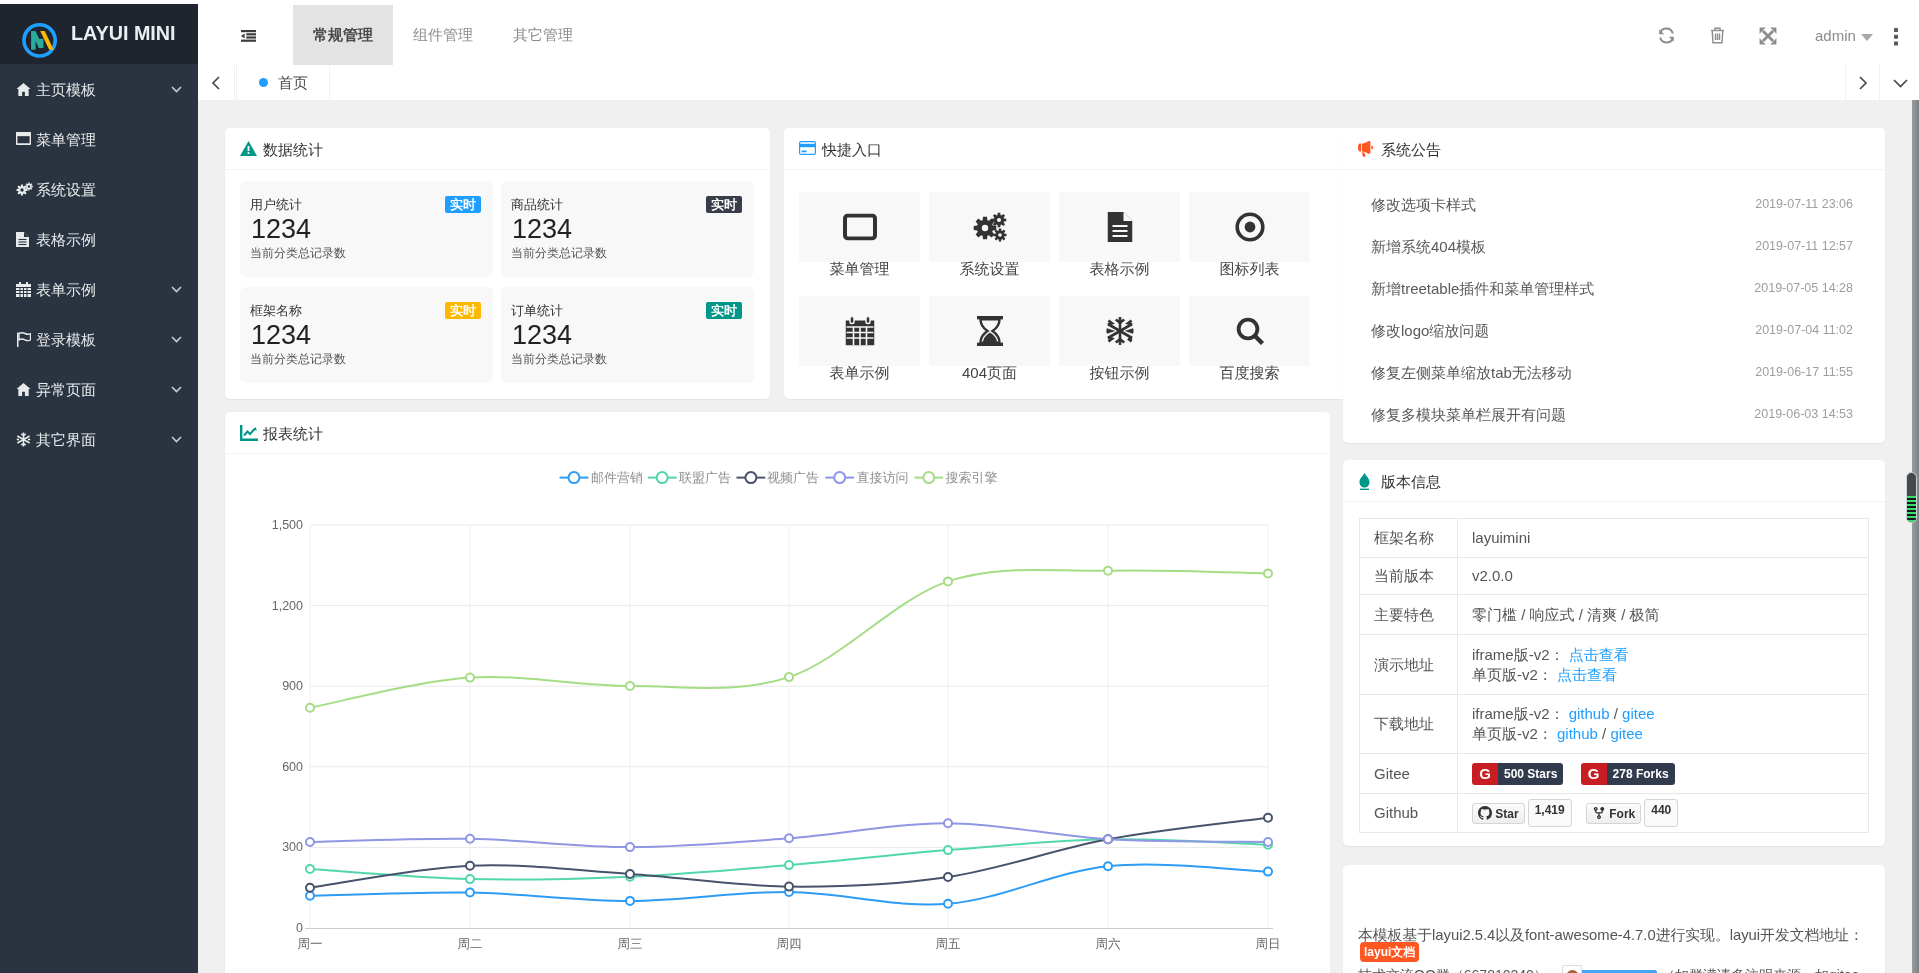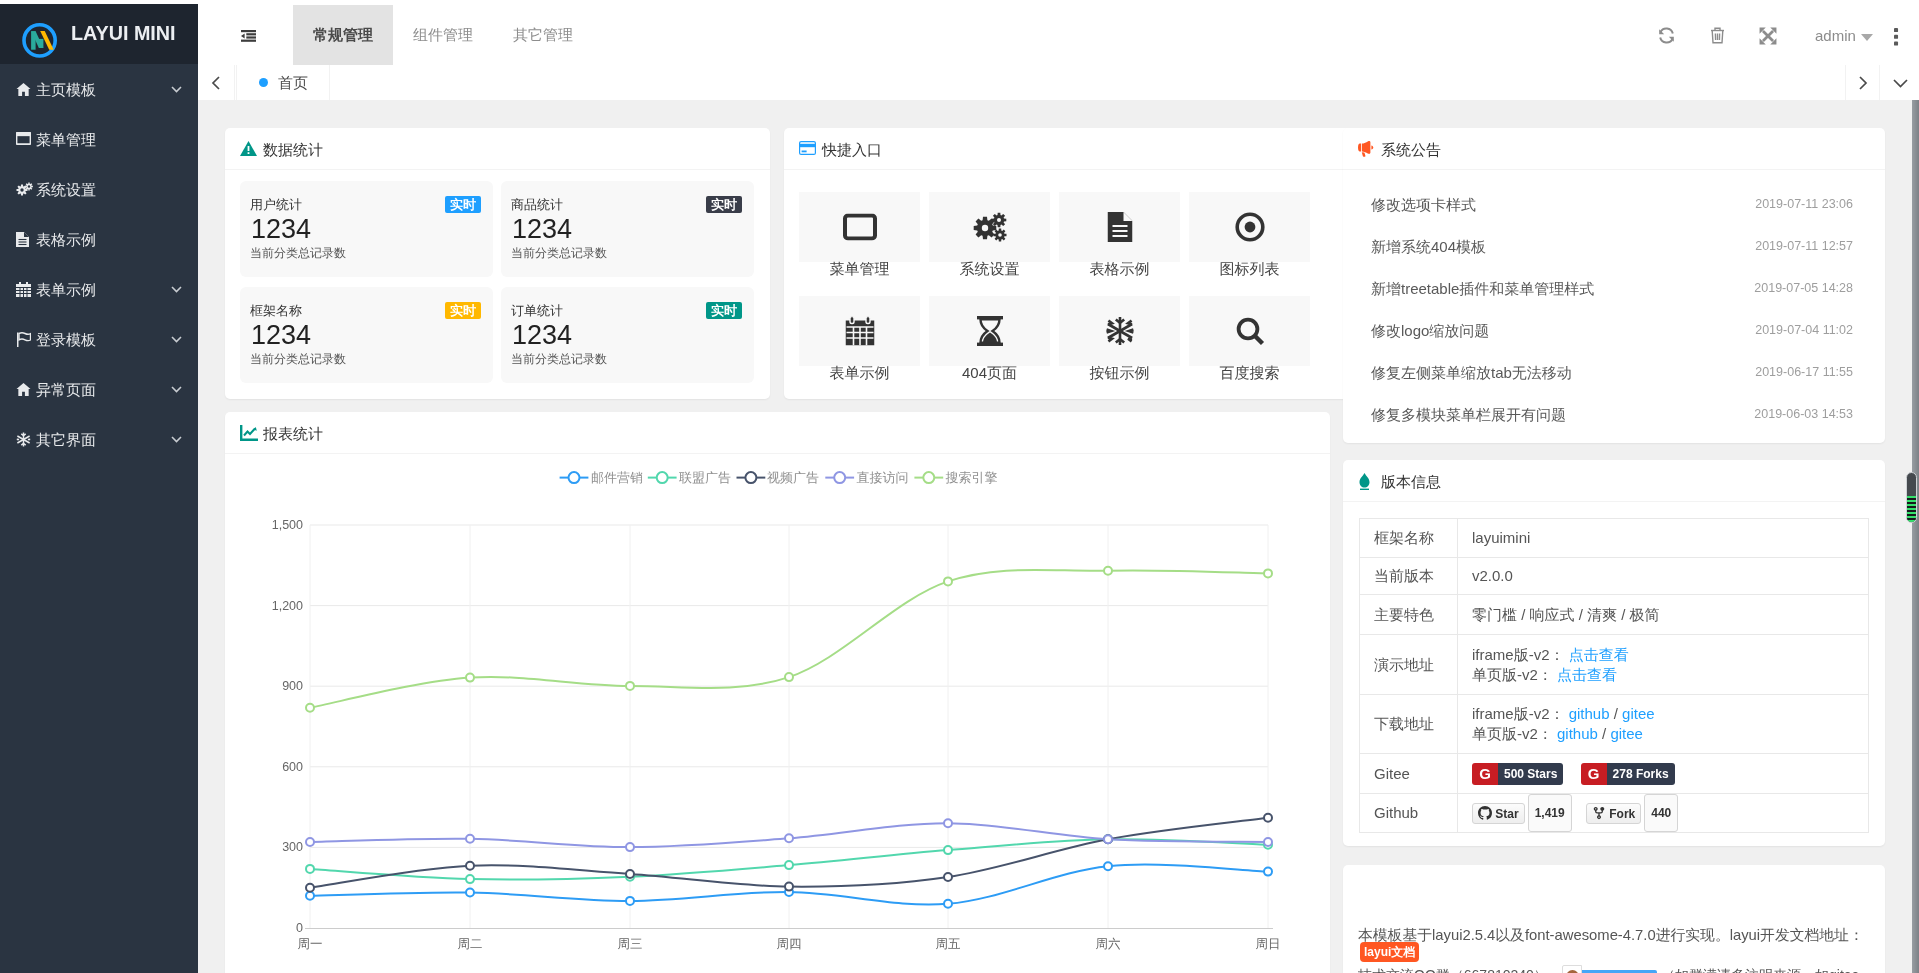--- a/index.html
+++ b/index.html
@@ -38,21 +38,21 @@
 .notice .ndate { position:absolute; right:0; top:13px; font-size:12.5px; color:#9e9e9e; }
 #vtable { position:absolute; left:16px; top:58px; width:510px; border-collapse:collapse; }
 #vtable td { border:1px solid #e8e8e8; font-size:15px; color:#555; padding:0 14px; line-height:20px; }
 #vtable tr.r1 td{height:39px}#vtable tr.r2 td{height:37px}#vtable tr.r3 td{height:40px}#vtable tr.r4 td{height:60px}#vtable tr.r5 td{height:59px}#vtable tr.r6 td{height:40px}#vtable tr.r7 td{height:39px}
 #vtable td.c1 { width:98px; }
 a.blue { color:#1e9fff; text-decoration:none; }
 .gbadge { display:inline-flex; height:22px; border-radius:3px; overflow:hidden; vertical-align:middle; font-size:12.5px; font-weight:bold; }
 .gbadge .gred { background:#c71d23; color:#fff; width:26px; text-align:center; line-height:22px; font-size:15px; }
 .gbadge .gdark { background:#323b4d; color:#fff; line-height:22px; padding:0 6px; font-size:12px; }
 .ghbtn { display:inline-block; height:21px; line-height:20px; padding:0 5px; border:1px solid #d5d5d5; border-radius:3px; background:linear-gradient(#fcfcfc,#eee); font-size:12px; font-weight:bold; color:#333; vertical-align:middle; }
-.ghcnt { display:inline-block; height:38px; line-height:20px; padding:8px 6px; border:1px solid #d5d5d5; border-radius:3px; background:#fafafa; font-size:12px; font-weight:bold; color:#333; vertical-align:middle; margin-left:3px; }
+.ghcnt { display:inline-block; height:28px; line-height:20px; padding:0 6px; border:1px solid #d5d5d5; border-radius:3px; background:#fafafa; font-size:12px; font-weight:bold; color:#333; vertical-align:middle; margin-left:3px; }
 #scrollzone { position:absolute; left:1912px; top:100px; width:7px; height:873px; background:linear-gradient(90deg,#989da2,#7c8186); }
 #scrollthumb { position:absolute; left:1906px; top:472px; width:11px; height:51px; border-radius:6px; background:#45494e; border:1px solid #cfd3d6; overflow:hidden; }
 #scrollthumb .stripes { position:absolute; left:0; bottom:0; width:100%; height:26px; background:repeating-linear-gradient(180deg,#35e06b 0px,#35e06b 2px,#17191d 2px,#17191d 4px); }
 </style>
 </head>
 <body>
 <div id="sidebar">
 <div id="logo">
 <svg style="position:absolute;left:18px;top:14px" width="44" height="44" viewBox="0 0 44 44">
 <circle cx="21.6" cy="22.4" r="15.6" fill="none" stroke="#1e9fff" stroke-width="3.6"></circle>

